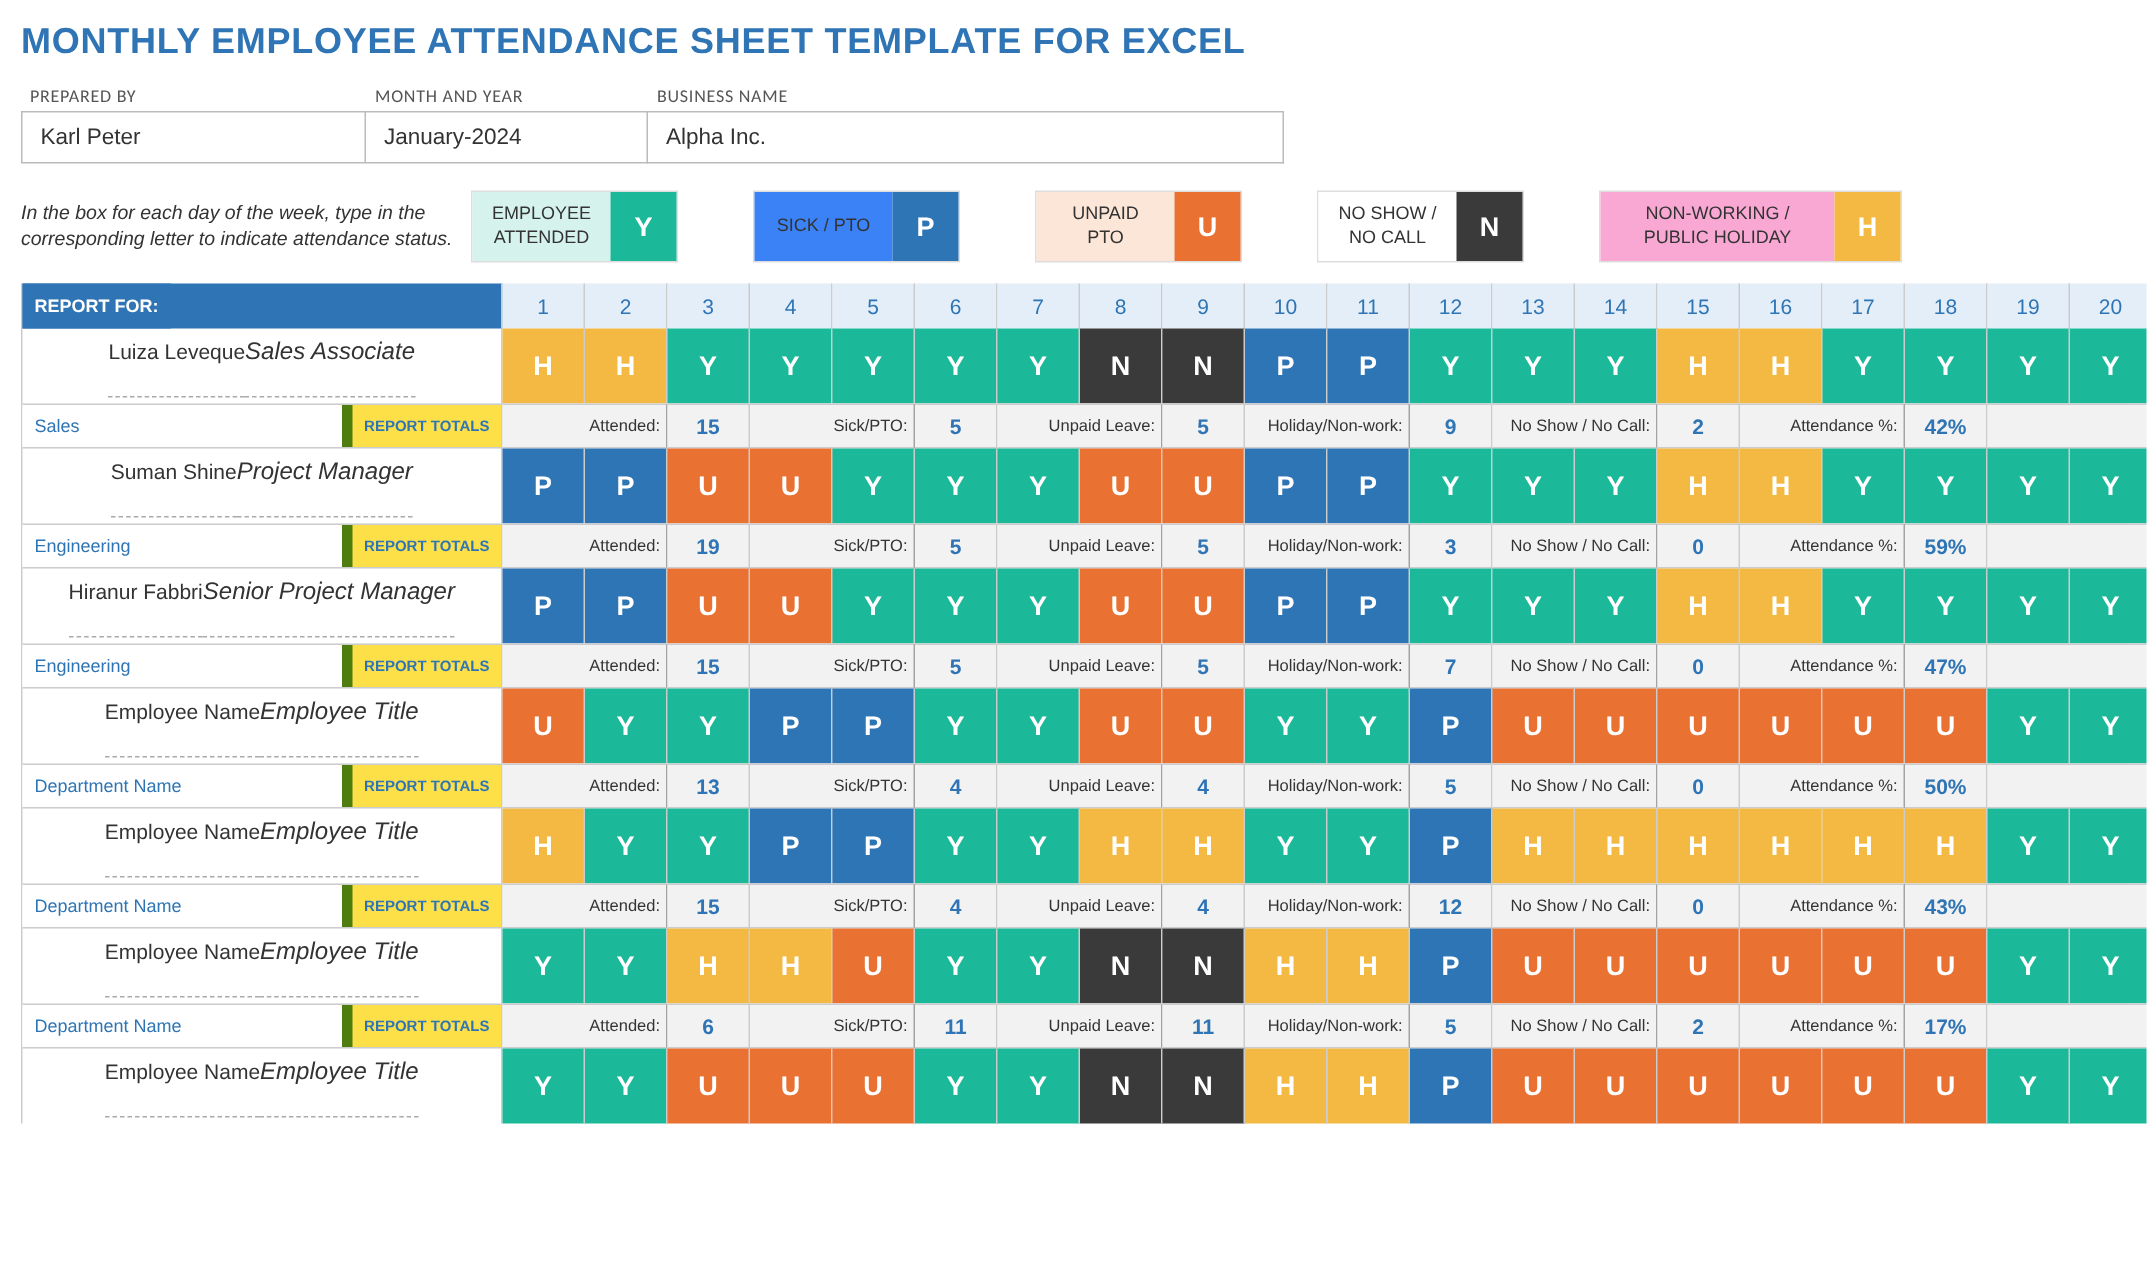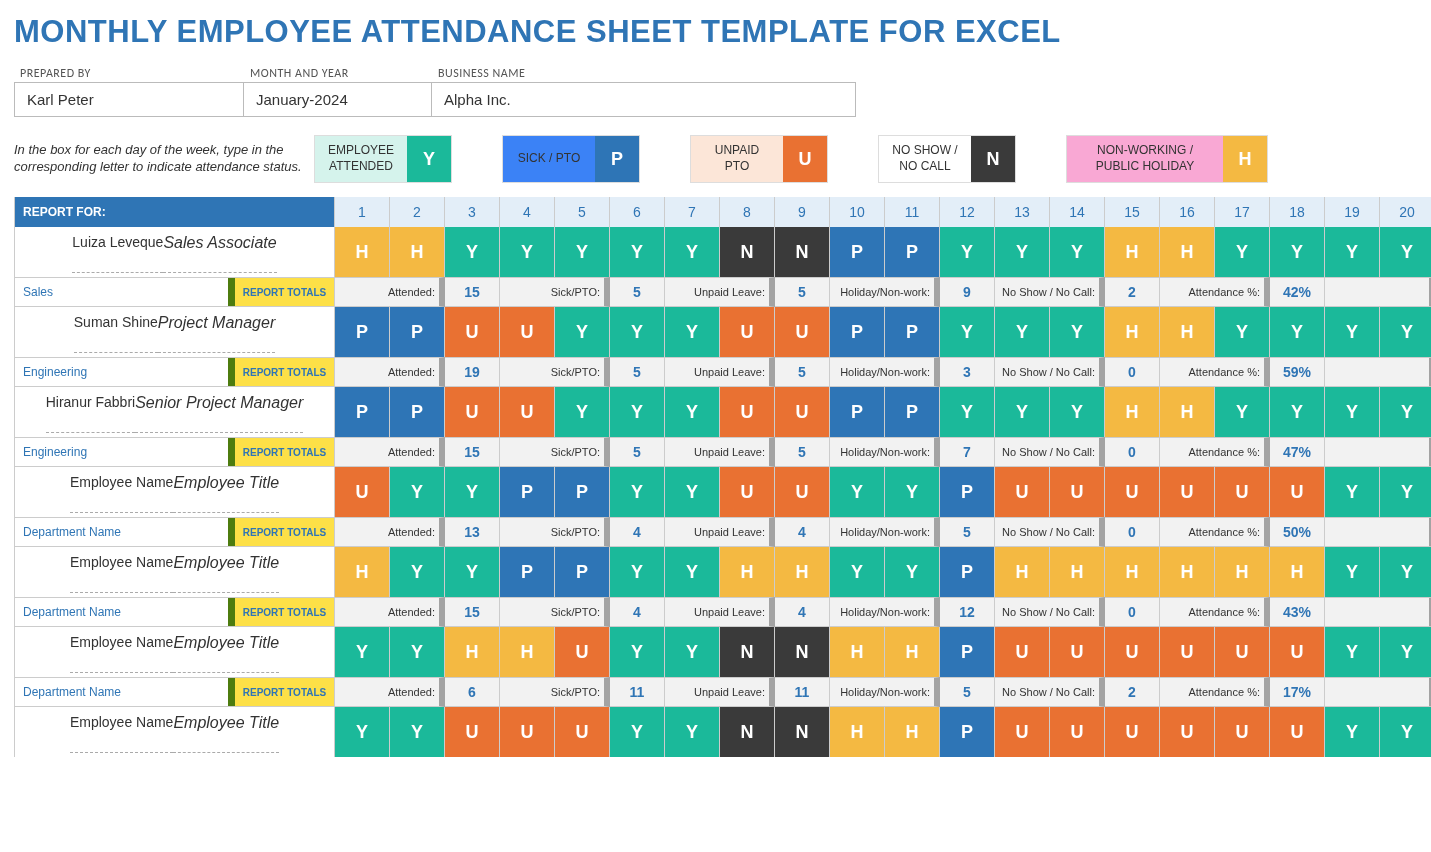--- a/index.html
+++ b/index.html
@@ -1,17 +1,17 @@
 <!DOCTYPE html>
 <html><head>
 <meta charset="utf-8">
 <style>
   * { box-sizing: border-box; margin: 0; padding: 0; }
   body { font-family: Calibri, Arial, sans-serif; font-size: 13px; color: #333; background: #fff; padding: 14px; }
-  .title { font-family: "Century Gothic", Arial, sans-serif; font-size: 31px; font-weight: bold; color: #2F75B5; letter-spacing: 0.5px; margin-bottom: 14px; }
+  .title { font-family: "Century Gothic", Arial, sans-serif; font-size: 24px; font-weight: bold; color: #2F75B5; letter-spacing: 0.5px; margin-bottom: 14px; }
   .meta-row { display: flex; gap: 0; margin-bottom: 18px; }
   .meta-field { display: flex; flex-direction: column; margin-right: 0; }
   .meta-label { font-size: 12px; letter-spacing: 0.5px; color: #555; padding: 2px 6px; }
   .meta-value { border: 1px solid #bbb; padding: 8px 12px; font-size: 15px; font-family: "Century Gothic", Arial, sans-serif; }
   .mf-1 .meta-value { width: 230px; }
   .mf-2 .meta-value { width: 188px; border-left: none; }
   .mf-3 .meta-value { width: 424px; border-left: none; }
   .legend-row { display: flex; align-items: center; margin-bottom: 14px; }
   .legend-note { font-family: "Century Gothic", Arial, sans-serif; font-style: italic; font-size: 13px; line-height: 1.3; width: 300px; padding-right: 10px; }
   .legend-item { display: flex; align-items: stretch; height: 48px; margin-right: 50px; border: 1px solid #ddd; }
@@ -39,21 +39,21 @@
   .day-hdr { background: #E3EEF8; color: #2F75B5; font-family: "Century Gothic", Arial, sans-serif; font-size: 14px; }
   .emp-row { display: flex; height: 50px; }
   .emp-info { width: 320px; flex: 0 0 320px; display: flex; flex-direction: row; justify-content: center; border-right: 1px solid #ccc; border-bottom: none; padding: 4px 8px; }
   .emp-name { font-family: "Century Gothic", Arial, sans-serif; font-size: 14px; padding: 3px 0; border-bottom: 1px dashed #aaa; }
   .emp-title { font-family: "Century Gothic", Arial, sans-serif; font-style: italic; font-size: 16px; padding: 3px 0; border-bottom: 1px dashed #aaa; }
   .status-cell { color: #fff; font-weight: bold; font-size: 18px; font-family: "Century Gothic", Arial, sans-serif; }
   .tot-row { display: flex; height: 30px; background: #f2f2f2; }
   .tot-info { width: 320px; flex: 0 0 320px; display: flex; border-right: 1px solid #ccc; border-top: 1px solid #ccc; border-bottom: 1px solid #ccc; }
   .tot-dept { flex: 1; color: #2F75B5; font-family: "Century Gothic", Arial, sans-serif; font-size: 12px; display: flex; align-items: center; padding: 0 8px; background: #fff; }
   .tot-badge { width: 106px; background: #fde047; color: #2F75B5; font-size: 10px; font-weight: bold; font-family: "Century Gothic", Arial, sans-serif; display: flex; align-items: center; justify-content: center; border-left: 7px solid #4d7c0f; }
-  .metric { display: flex; align-items: center; justify-content: flex-end; font-size: 11px; font-family: "Century Gothic", Arial, sans-serif; border-right: 6px solid #a3a3a3; border-top: 1px solid #ccc; border-bottom: 1px solid #ccc; padding-right: 4px; background: #f2f2f2; }
+  .metric { display: flex; align-items: center; justify-content: flex-end; font-size: 11px; font-family: "Century Gothic", Arial, sans-serif; border-right: 1px solid #a3a3a3; border-top: 1px solid #ccc; border-bottom: 1px solid #ccc; padding-right: 4px; background: #f2f2f2; }
   .metric-val { display: flex; align-items: center; justify-content: center; color: #2F75B5; font-weight: bold; font-size: 14px; font-family: "Century Gothic", Arial, sans-serif; border-right: 1px solid #ccc; border-top: 1px solid #ccc; border-bottom: 1px solid #ccc; background: #f2f2f2; }
   .two { width: 110px; flex: 0 0 110px; }
   .one { width: 55px; flex: 0 0 55px; }
 </style>
 </head>
 <body>
 
 <div class="title">MONTHLY EMPLOYEE ATTENDANCE SHEET TEMPLATE FOR EXCEL</div>
 
 <div class="meta-row">

